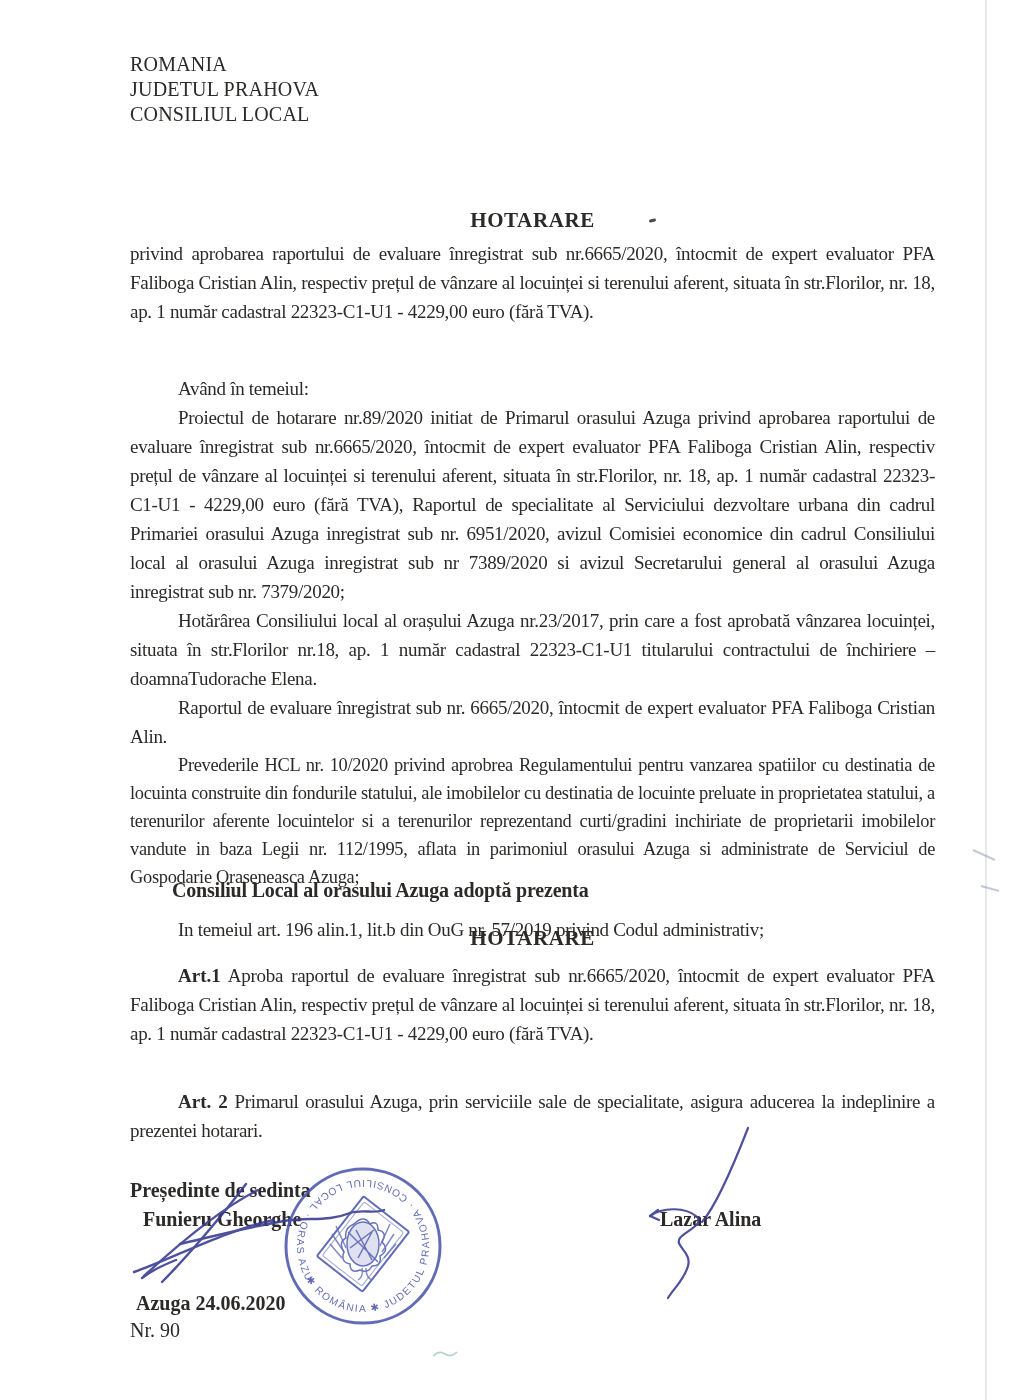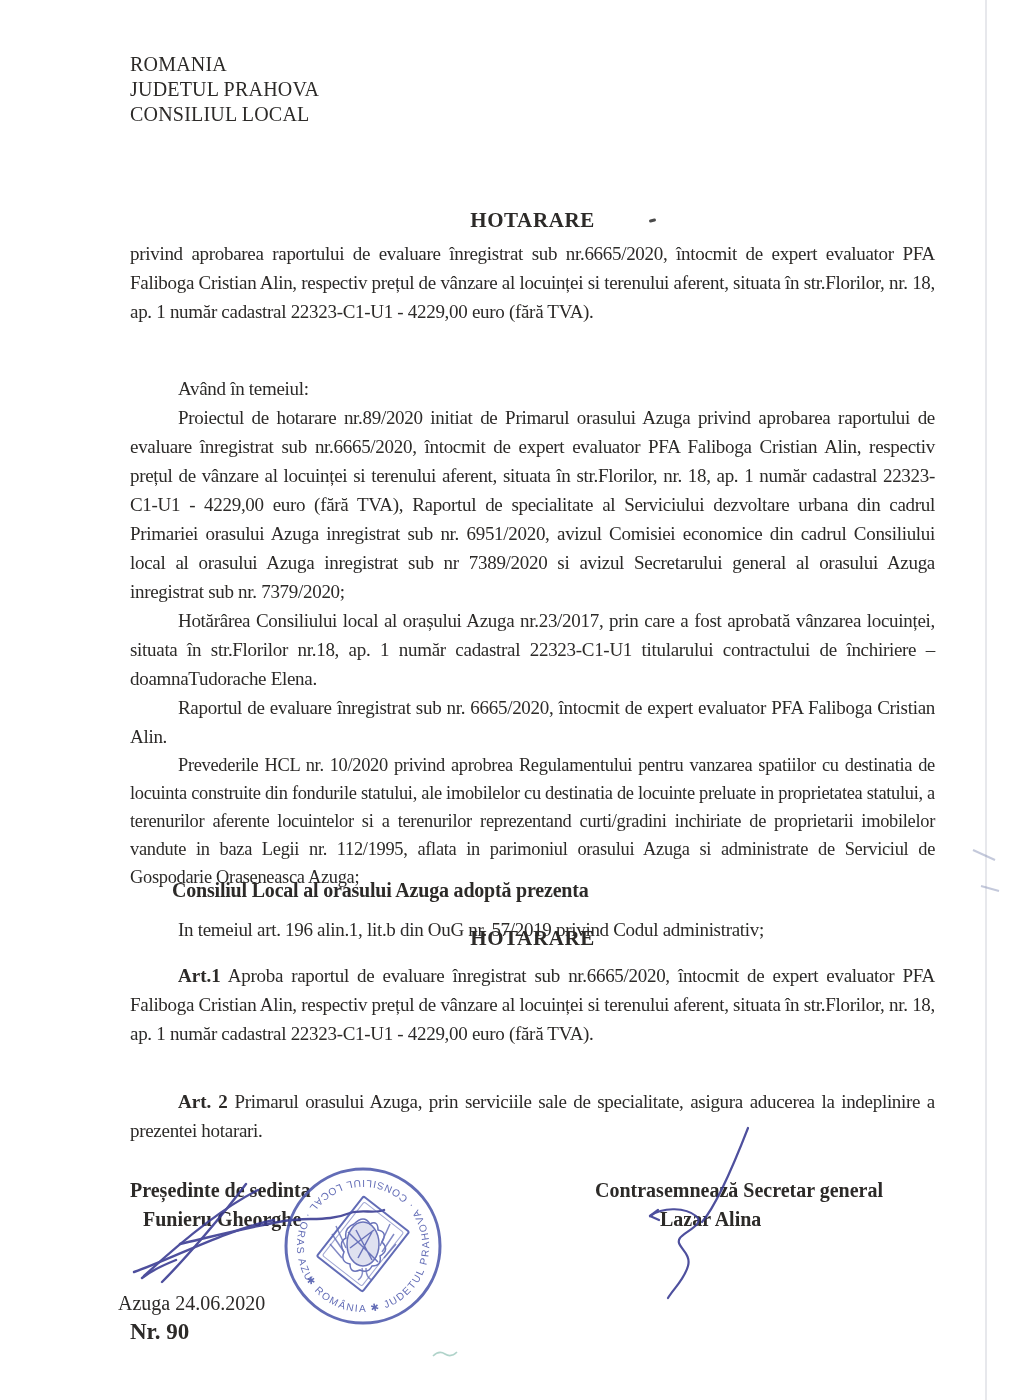--- a/index.html
+++ b/index.html
@@ -33,22 +33,22 @@
   
   .article1{top:961px;}
   .article2{top:1087px;}
   .article{font-size:19px;line-height:29px;letter-spacing:-0.3px;text-align:justify;text-indent:48px;}
   .article b{letter-spacing:0;}
   
   .sig-left-role{top:1179px;left:130px;font-weight:bold;font-size:20px;}
   .sig-left-name{top:1208px;left:143px;font-weight:bold;font-size:20px;}
   .sig-right-role{top:1179px;left:595px;font-weight:bold;font-size:20px;}
   .sig-right-name{top:1208px;left:660px;font-weight:bold;font-size:20px;}
-  .footer-date{top:1292px;left:118px;font-weight:normal;font-size:20px;}
-  .footer-nr{top:1319px;left:130px;font-weight:bold;font-size:23px;}
+  .footer-date{top:1292px;left:136px;font-weight:bold;font-size:20px;}
+  .footer-nr{top:1319px;left:130px;font-weight:normal;font-size:20px;}
   .abs{position:absolute;}
   
   .stamp{top:1160px;left:278px;width:170px;height:172px;opacity:.88;}
   .ink-left{top:1180px;left:122px;width:310px;height:120px;}
   .ink-right{top:1124px;left:636px;width:145px;height:180px;}
   
   .scan-line{top:0;left:985px;width:1.5px;height:1400px;background:rgba(168,173,185,.28);}
   .title-dot{top:219px;left:649px;width:7px;height:3px;background:#4a4a4a;border-radius:2px;transform:rotate(-12deg);}
   .edge-mark{stroke:#8a93b8;stroke-width:2;fill:none;opacity:.5;}
   svg{display:block;}
@@ -80,21 +80,20 @@
   </div>
 
   <div class="abs adoption">Consiliul Local al orasului Azuga adoptă prezenta</div>
   <div class="blk decision-heading">HOTARARE</div>
 
   <div class="blk article article1"><b>Art.1</b><span> Aproba  raportul de evaluare înregistrat sub nr.6665/2020, întocmit de expert evaluator PFA Faliboga Cristian Alin, respectiv  prețul de vânzare al locuinței  si terenului aferent,  situata  în str.Florilor, nr. 18, ap. 1 număr cadastral  22323-C1-U1 - 4229,00 euro (fără TVA).</span></div>
   <div class="blk article article2"><b>Art. 2</b><span> Primarul orasului Azuga, prin serviciile sale de specialitate, asigura aducerea la indeplinire a prezentei hotarari.</span></div>
 
   <div class="abs sig-left-role">Președinte de sedinta</div>
   <div class="abs sig-left-name">Funieru Gheorghe</div>
-  <div class="abs sig-right-role">Contrasemnează  Secretar general</div>
   <div class="abs sig-right-name">Lazar Alina</div>
   <div class="abs footer-date">Azuga 24.06.2020</div>
   <div class="abs footer-nr">Nr. 90</div>
 
   <svg class="abs ink-left" viewBox="0 0 310 120">
     <g stroke="#3b3d93" stroke-width="2.4" fill="none" stroke-linecap="round" opacity="0.9">
       <path d="M22,96 C 48,72 96,30 136,10"></path>
       <path d="M12,92 C 52,78 104,50 152,40"></path>
       <path d="M124,4 C 100,36 64,78 40,102"></path>
       <path d="M58,64 C 92,56 122,48 162,41 C 186,37 206,42 228,33 C 240,29 252,34 262,30"></path>

